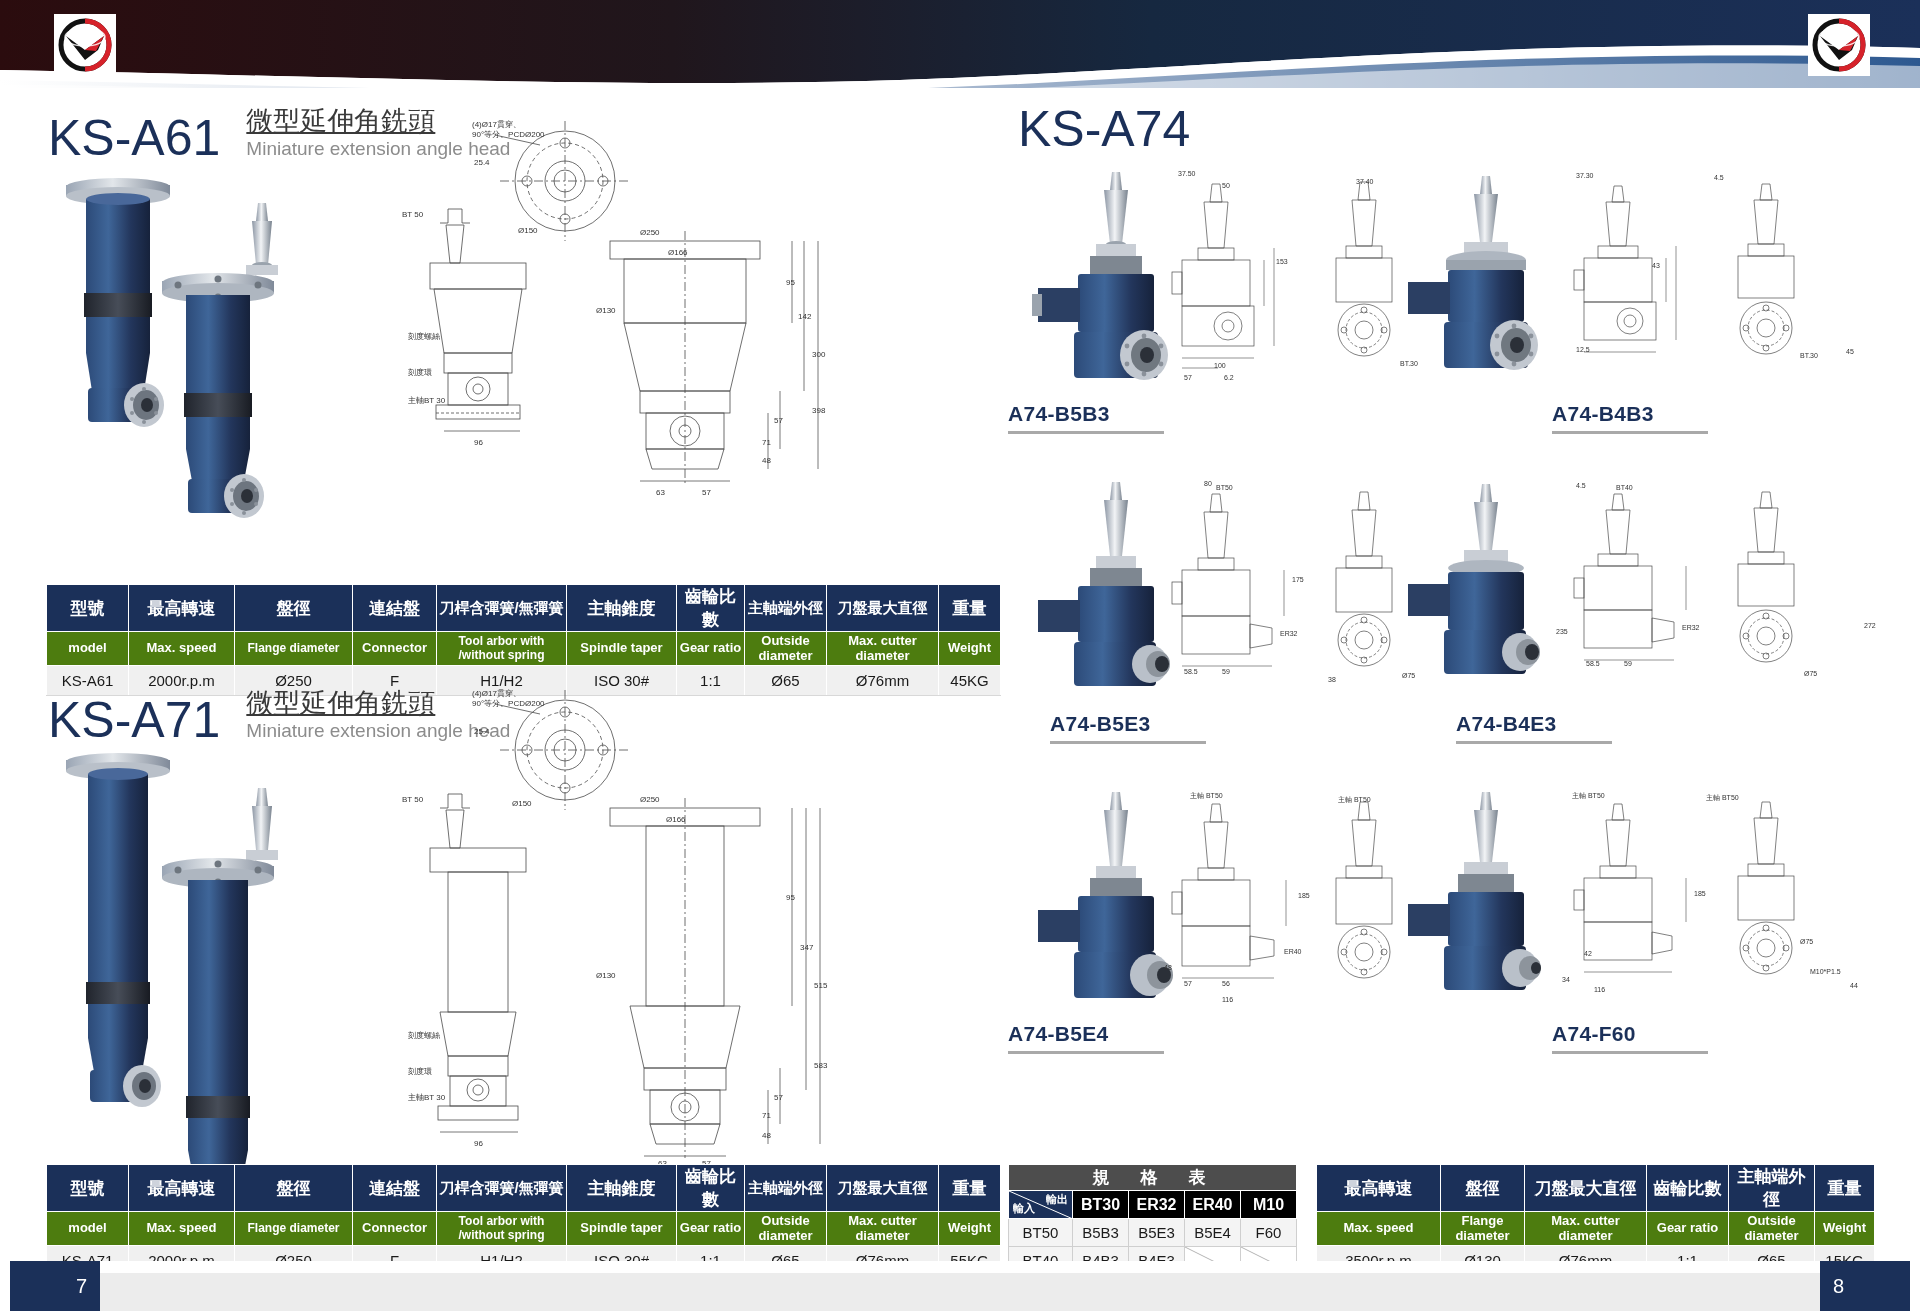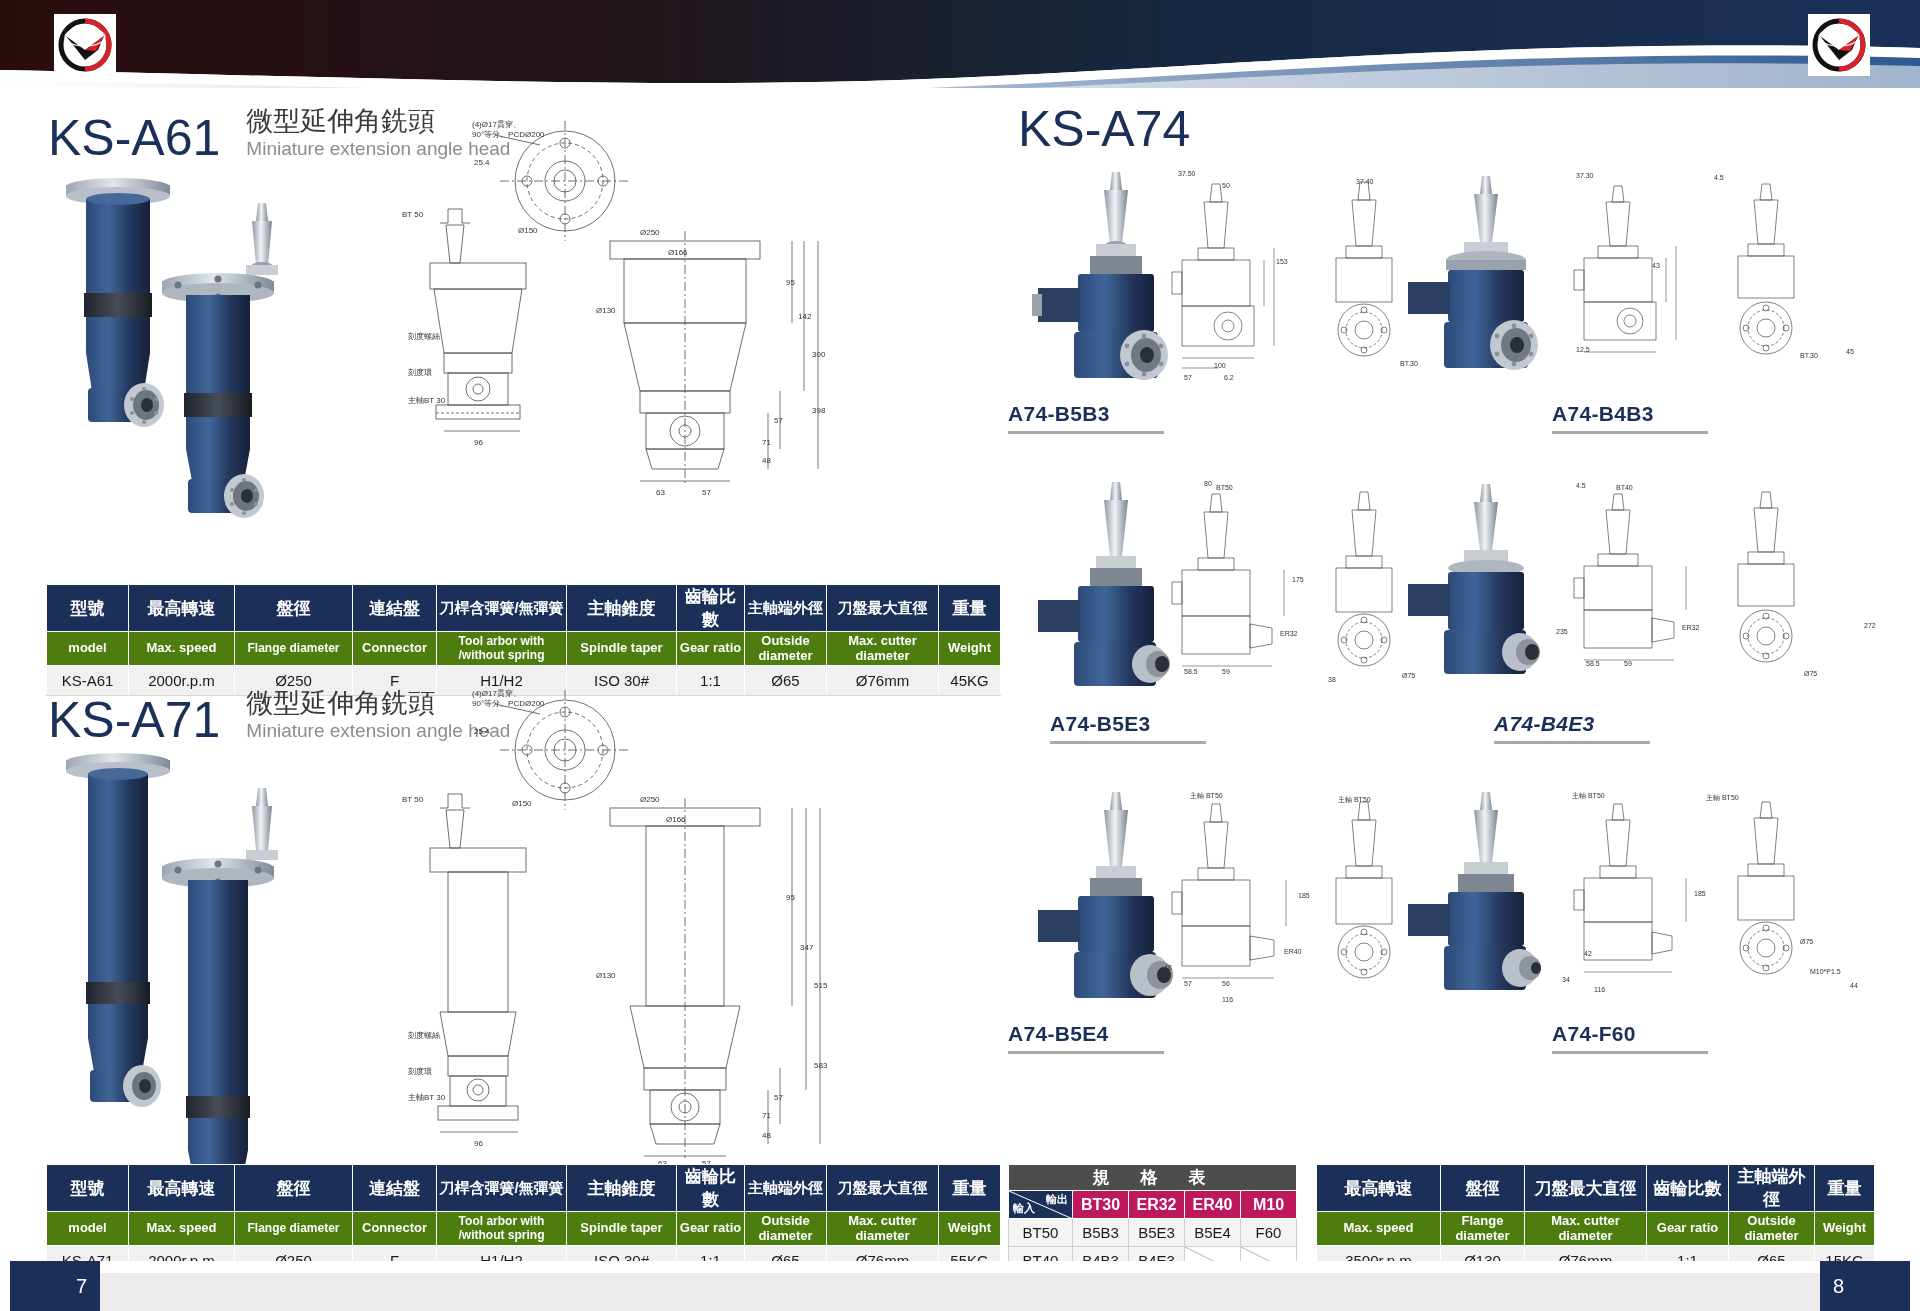--- a/index.html
+++ b/index.html
@@ -25,21 +25,21 @@
   .left-page  { position: absolute; left: 0; top: 88px; width: 960px; height: 1160px; }
   .right-page { position: absolute; left: 960px; top: 88px; width: 960px; height: 1160px; }
 
   
   .sec-title { position: absolute; display: flex; align-items: flex-end; }
   .sec-code {
     font-size: 50px; font-weight: 400; color: #1b3059;
     letter-spacing: 0px; line-height: 1; font-family: "Liberation Sans", sans-serif;
   }
   .sec-names { margin-left: 26px; padding-bottom: 2px; }
-  .sec-cn { font-size: 27px; color: #3a3a3a; line-height: 1.15; font-weight: 400; }
+  .sec-cn { font-size: 27px; color: #3a3a3a; line-height: 1.15; font-weight: 400; text-decoration: underline; }
   .sec-en { font-size: 19px; color: #8c8c8c; line-height: 1.2; margin-top: 1px; }
 
   
   .spec-table { position: absolute; border-collapse: collapse; table-layout: fixed; }
   .spec-table th, .spec-table td {
     border: 1px solid #ffffff; text-align: center; vertical-align: middle;
     padding: 0 2px;
   }
   .spec-table tr.hdr-cn th {
     background: #1b3059; color: #ffffff; font-size: 17px; font-weight: 700; height: 30px;
@@ -62,21 +62,21 @@
   .model-underline { height: 3px; background: #a9a9a9; margin-top: 2px; }
 
   
   .matrix { position: absolute; border-collapse: collapse; table-layout: fixed; }
   .matrix td, .matrix th { border: 1px solid #ffffff; text-align: center; vertical-align: middle; }
   .matrix .m-title {
     background: #4d4d4d; color: #ffffff; font-size: 17px; font-weight: 700;
     height: 26px; letter-spacing: 7px;
   }
   .matrix .m-corner { background: #1b3059; color: #fff; height: 28px; position: relative; padding: 0; }
-  .matrix .m-head { background: #be185d; color: #ffffff; font-size: 16px; font-weight: 700; height: 28px; }
+  .matrix .m-head { background: #000000; color: #ffffff; font-size: 16px; font-weight: 700; height: 28px; }
   .matrix .m-rowhead, .matrix .m-cell {
     background: #f4f4f4; color: #1a1a1a; font-size: 15px; height: 28px;
     border: 1px solid #cfcfcf;
   }
   .matrix .m-empty { background: #ffffff; position: relative; border: 1px solid #cfcfcf; }
   .diag-in  { position: absolute; left: 4px;  bottom: 2px; font-size: 11px; color: #fff; margin-top: 8px; }
   .diag-out { position: absolute; right: 4px; top: 1px;   font-size: 11px; color: #fff; }
 
   
   .pgnum {
@@ -782,21 +782,21 @@
           <text x="196" y="10">4.5</text>
             <text x="236" y="12">BT40</text>
           <text x="302" y="152">ER32</text>
             <text x="206" y="188">58.5</text>
           <text x="244" y="188">59</text>
             <text x="176" y="156">235</text>
           <text x="424" y="198">Ø75</text>
             <text x="484" y="150">272</text>
         </g>
       </svg>
-      <div style="width:156px; margin-left:114px;font-style:italic;">
+      <div style="width:156px; margin-left:76px;">
         <span class="model-label">A74-B4E3</span>
         <div class="model-underline"></div>
       </div>
     </div>
 
     <div class="model-cell" style="left:48px; top:700px; width:420px;">
       <svg width="420" height="230" viewBox="0 0 420 230">
         <g transform="translate(8,0)">
           <path d="M96 4 L104 4 L106 22 L94 22 Z" fill="url(#ptaper)"></path>
           <path d="M88 22 L112 22 L106 78 L94 78 Z" fill="url(#ptaper)"></path>

